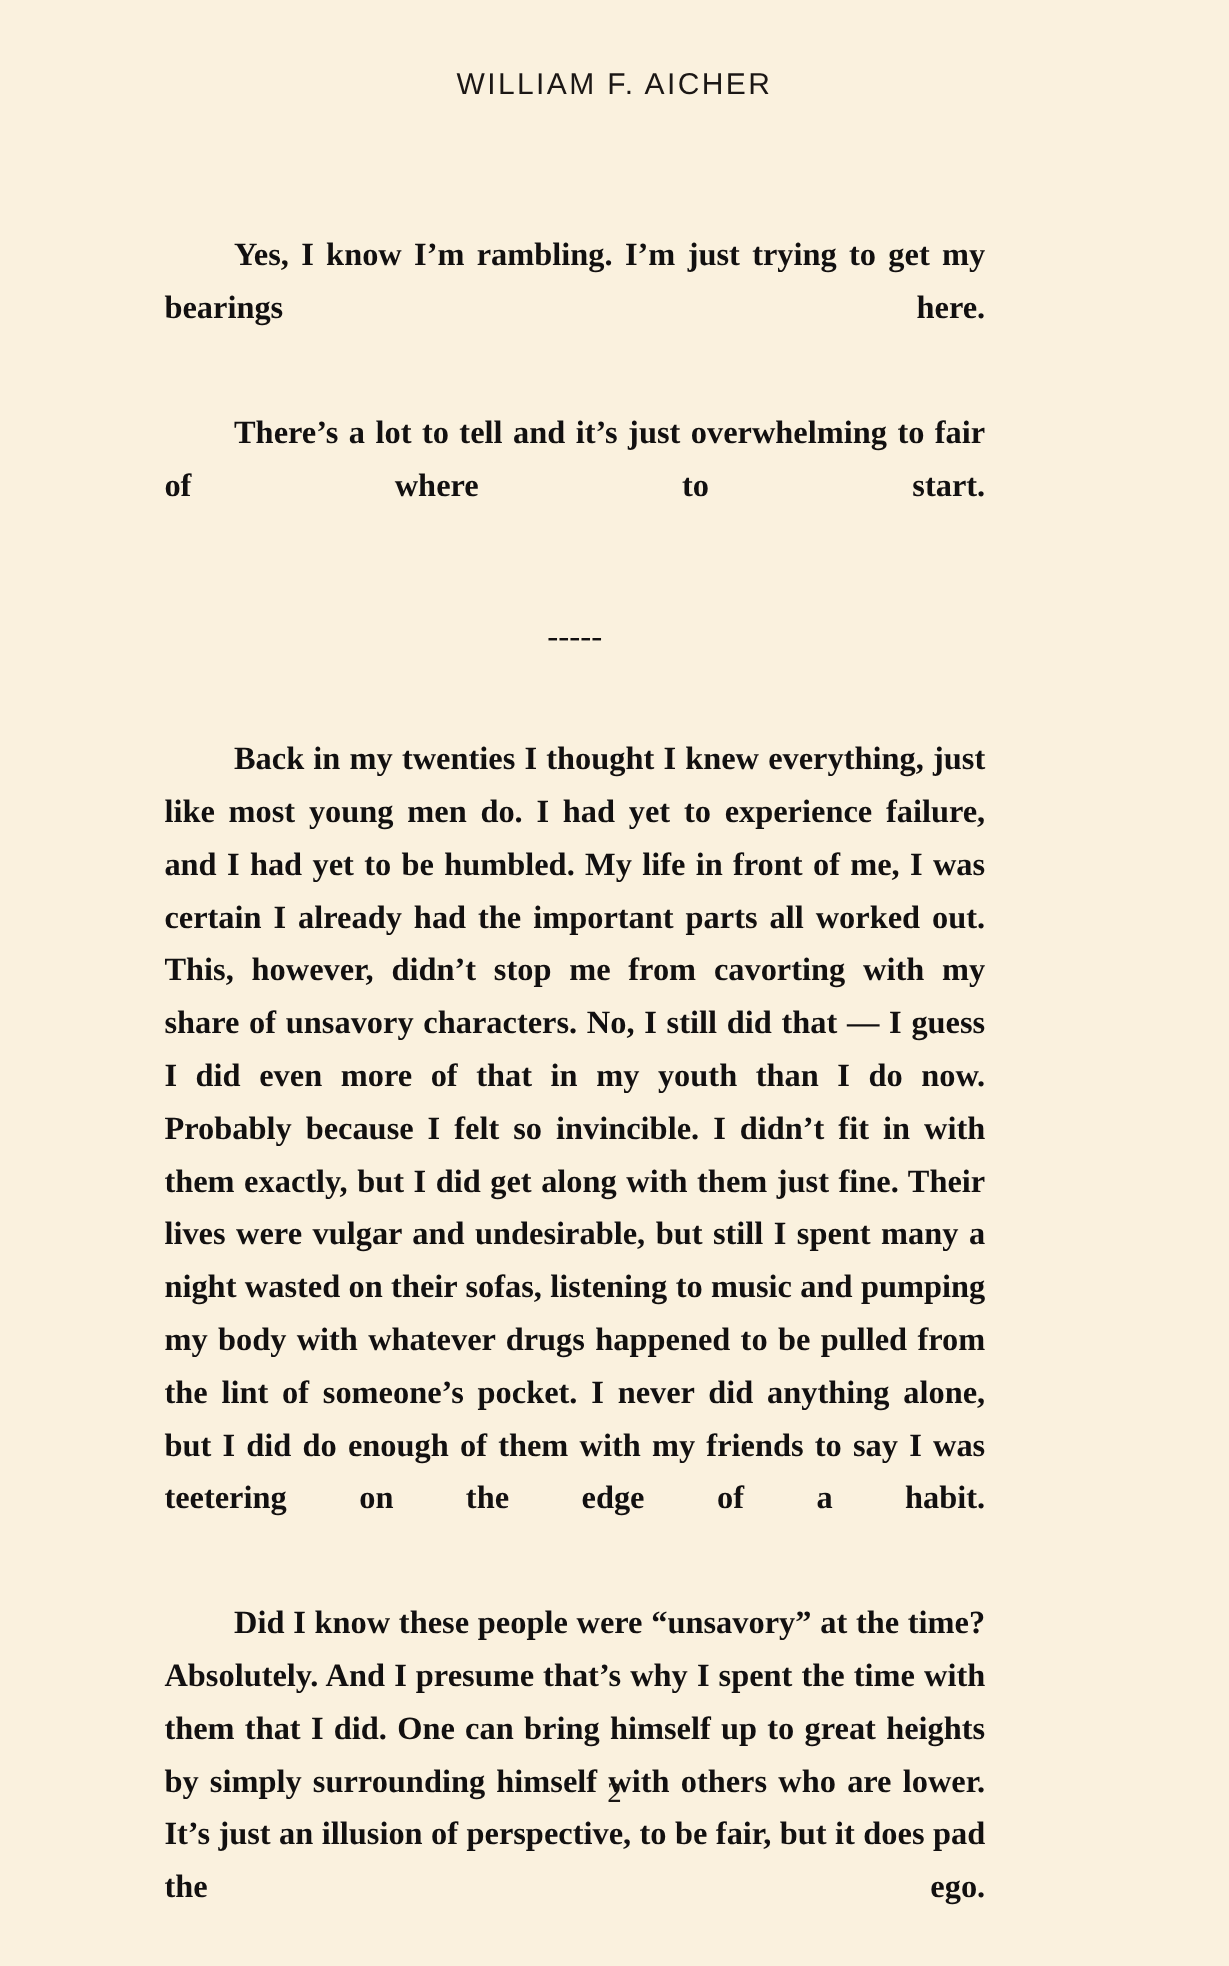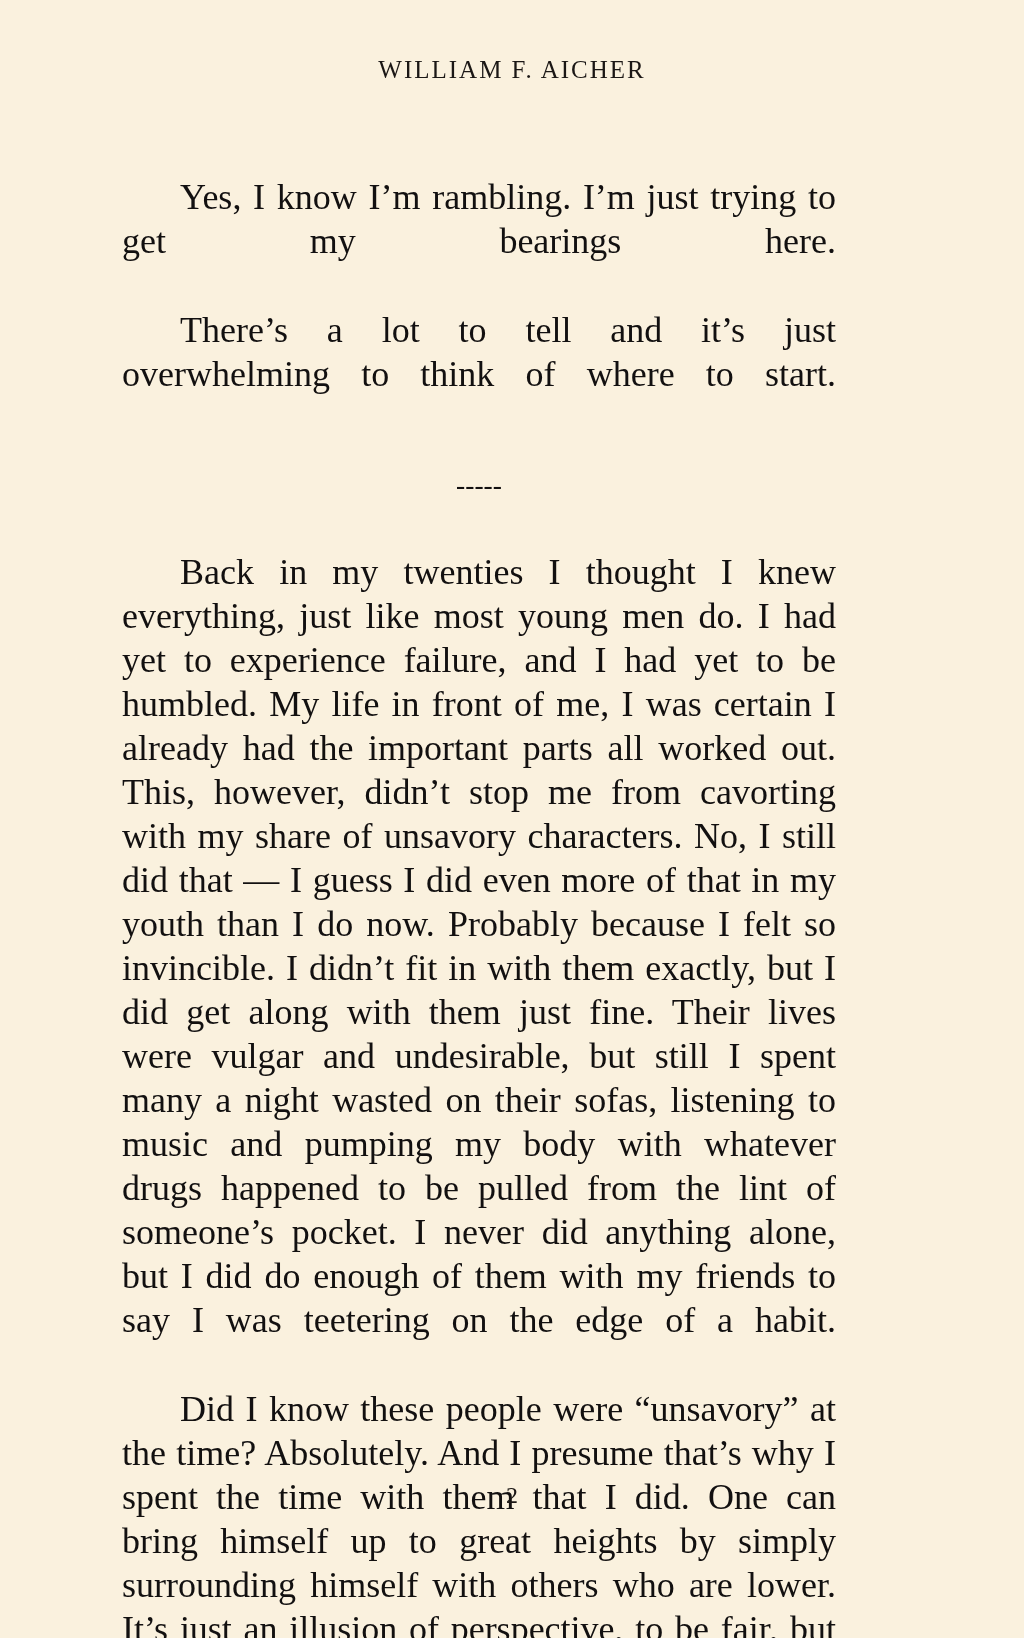--- a/index.html
+++ b/index.html
@@ -23,44 +23,45 @@
     background: #faf1de;
   }
 
   
   .running-header {
     position: absolute;
     top: 56px;
     left: 0;
     width: 1024px;
     text-align: center;
-    font-family: Liberation Serif, serif;
+    font-family: Liberation Sans, sans-serif;
     font-size: 25px;
     font-weight: 400;
     letter-spacing: 2.0px;
     color: #1b1715;
     white-space: nowrap;
   }
 
   
   .text-block {
     position: absolute;
     top: 174px;
     left: 121px;
     width: 716px;
   }
 
   p.para {
-    margin: 1px;
+    margin: 16px;
     text-align: justify;
     text-justify: inter-word;
-    font-size: 36px;
+    font-size: 27px;
     line-height: 44px;
     text-indent: 58px;
     hyphens: none;
+    font-weight: bold;
     -webkit-hyphens: none;
   }
 
   
   p.para::after {
     content: "";
     display: inline-block;
     width: 100%;
   }
 
@@ -90,21 +91,21 @@
 <body>
 
 <div class="page">
 
   <div class="running-header">WILLIAM F. AICHER</div>
 
   <div class="text-block">
 
     <p class="para">Yes, I know I’m rambling. I’m just trying to get my bearings here.</p>
 
-    <p class="para">There’s a lot to tell and it’s just overwhelming to think of where to start.</p>
+    <p class="para">There’s a lot to tell and it’s just overwhelming to fair of where to start.</p>
 
 
     <div class="divider">-----</div>
 
     <p class="para">Back in my twenties I thought I knew everything, just like most young men do. I had yet to experience failure, and I had yet to be humbled. My life in front of me, I was certain I already had the important parts all worked out. This, however, didn’t stop me from cavorting with my share of unsavory characters. No, I still did that — I guess I did even more of that in my youth than I do now. Probably because I felt so invincible. I didn’t fit in with them exactly, but I did get along with them just fine. Their lives were vulgar and undesirable, but still I spent many a night wasted on their sofas, listening to music and pumping my body with whatever drugs happened to be pulled from the lint of someone’s pocket. I never did anything alone, but I did do enough of them with my friends to say I was teetering on the edge of a habit.</p>
 
     <p class="para">Did I know these people were “unsavory” at the time? Absolutely. And I presume that’s why I spent the time with them that I did. One can bring himself up to great heights by simply surrounding himself with others who are lower. It’s just an illusion of perspective, to be fair, but it does pad the ego.</p>
 
   </div>
 

